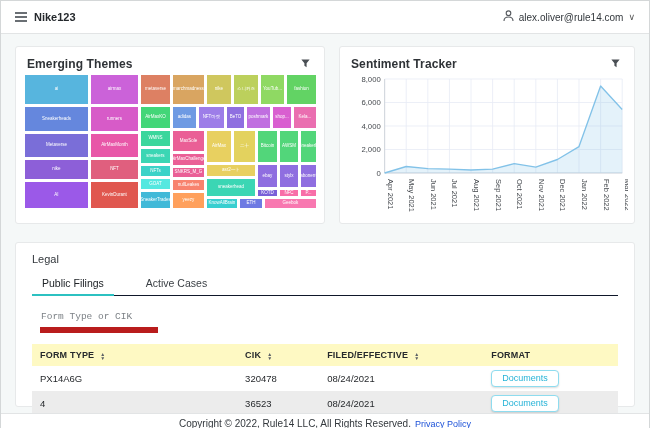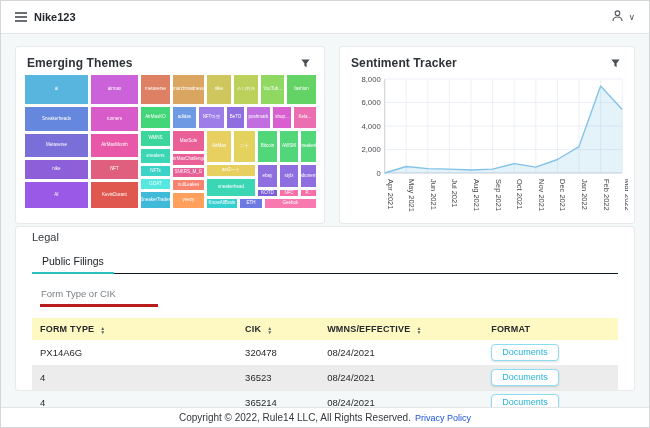--- a/index.html
+++ b/index.html
@@ -13,40 +13,40 @@
   .brand { font-size:11px; font-weight:bold; color:#24282c; }
   .menu-btn { display:flex; align-items:center; cursor:pointer; }
   .user-wrap { display:flex; align-items:center; gap:5px; cursor:pointer; }
   .user-email { font-size:10px; color:#33383d; }
   .chev { font-size:9px; color:#555; line-height:1; }
 
   
   .main { flex:1 1 auto; padding:12px 14px 6px 14px; }
   .cards-row { display:flex; gap:14px; }
   .card { background:#fff; border:1px solid #e7e9ea; border-radius:3px; }
-  .card-head { display:flex; align-items:flex-start; justify-content:space-between; padding:9px 11px 4px 11px; }
+  .card-head { display:flex; align-items:center; justify-content:space-between; padding:9px 11px 4px 11px; }
   .card-title { font-size:12px; color:#2f3337; font-weight:bold; letter-spacing:.1px; }
   .filter-btn { cursor:pointer; display:flex; align-items:center; padding:2px; }
 
   .themes-card { width:310px; height:178px; position:relative; }
   .treemap { position:absolute; left:8px; top:27px; width:294px; height:135px; }
   .tm-tile { position:absolute; border:1px solid #fff; display:flex; align-items:center; justify-content:center; overflow:hidden; color:#fff; font-size:4.5px; text-align:center; line-height:1.1; cursor:pointer; }
 
   .sentiment-card { flex:1 1 auto; height:178px; position:relative; }
   .chart-wrap { position:absolute; left:6px; top:26px; right:6px; bottom:2px; }
 
   
-  .legal-card { margin-top:2px; height:165px; padding:4px 16px 0 16px; }
+  .legal-card { margin-top:18px; height:165px; padding:10px 16px 0 16px; }
   .legal-title { font-size:11px; color:#33383d; }
   .tabs { display:flex; gap:38px; margin-top:8px; border-bottom:1px solid #0f172a; padding-left:8px; }
   .tab { font-size:10.5px; color:#3a3f44; padding:4px 2px 6px 2px; cursor:pointer; position:relative; }
   .tab.active { color:#202428; }
   .tab.active::after { content:""; position:absolute; left:-8px; right:-8px; bottom:-1px; height:2px; background:#2cc1c1; }
   .search-line { margin:9px 0 0 8px; }
-  .search-input { border:none; border-bottom:3px solid #b91c1c; width:118px; font-size:9.5px; padding:3px 1px 5px 1px; background:transparent; outline:none; color:#333; font-family:Liberation Sans, sans-serif; }
+  .search-input { border:none; border-bottom:6px solid #b91c1c; width:118px; font-size:9.5px; padding:3px 1px 5px 1px; background:transparent; outline:none; color:#333; font-family:Liberation Mono, monospace; }
   .search-input::placeholder { color:#7c8186; }
 
   table.filings { width:100%; border-collapse:collapse; margin-top:11px; }
   table.filings th { background:#fef9c3; font-size:9px; font-weight:bold; color:#26292c; text-align:left; padding:6px 8px; letter-spacing:.2px; }
   table.filings td { font-size:9.5px; color:#26292c; padding:4px 8px; height:22px; }
   tr.row-alt td { background:#ececec; }
   .sort-ic { display:inline-flex; flex-direction:column; vertical-align:middle; margin-left:6px; color:#5a5f64; cursor:pointer; }
   .sort-ic span { font-size:5px; line-height:4px; }
   .doc-btn { background:#fff; color:#26b3d7; border:1px solid #8edcef; border-radius:4px; font-size:9px; padding:2px 10px 3px 10px; cursor:pointer; box-shadow:0 1px 2px rgba(0,0,0,.14); font-family:"Liberation Sans", sans-serif; }
 
@@ -75,20 +75,21 @@
       </span>
       <span class="brand">Nike123</span>
     </div>
     <div class="user-wrap">
       <span>
         <svg width="11" height="12" viewBox="0 0 11 12" fill="none" stroke="#55595e" stroke-width="1.1">
             <circle cx="5.5" cy="3.2" r="2.3"></circle>
             <path d="M1 11 C1 8.2 3 7 5.5 7 C8 7 10 8.2 10 11"></path>
           </svg>
       </span>
+      <span class="user-email">alex.oliver@rule14.com</span>
       <span class="chev">∨</span>
     </div>
   </div>
 
   <div class="main">
     <div class="cards-row">
 
       <div class="card themes-card">
         <div class="card-head">
           <span class="card-title">Emerging Themes</span>
@@ -202,36 +203,37 @@
               <text x="289" y="106" font-size="7.5" fill="#45494e" transform="rotate(90 289 106)">Mar 2022</text>
             </svg>
         </div>
       </div>
     </div>
 
     <div class="card legal-card">
       <div class="legal-title">Legal</div>
       <div class="tabs">
         <div class="tab active">Public Filings</div>
+        <div class="tab">Active Cases</div>
       </div>
       <div class="search-line">
         <input class="search-input" type="text" placeholder="Form Type or CIK" style="">
       </div>
       <table class="filings">
         <thead>
           <tr>
             <th style="width:35%"><span>FORM TYPE</span><span class="sort-ic">
                   <span>▲</span>
                   <span>▼</span>
                 </span></th>
             <th style="width:14%"><span>CIK</span><span class="sort-ic">
                   <span>▲</span>
                   <span>▼</span>
                 </span></th>
-            <th style="width:28%"><span>WMNS/EFFECTIVE</span><span class="sort-ic">
+            <th style="width:28%"><span>FILED/EFFECTIVE</span><span class="sort-ic">
                   <span>▲</span>
                   <span>▼</span>
                 </span></th>
             <th style="width:23%"><span>FORMAT</span></th>
           </tr>
         </thead>
         <tbody id="filings-body">
             <tr>
               <td>PX14A6G</td>
               <td>320478</td>

